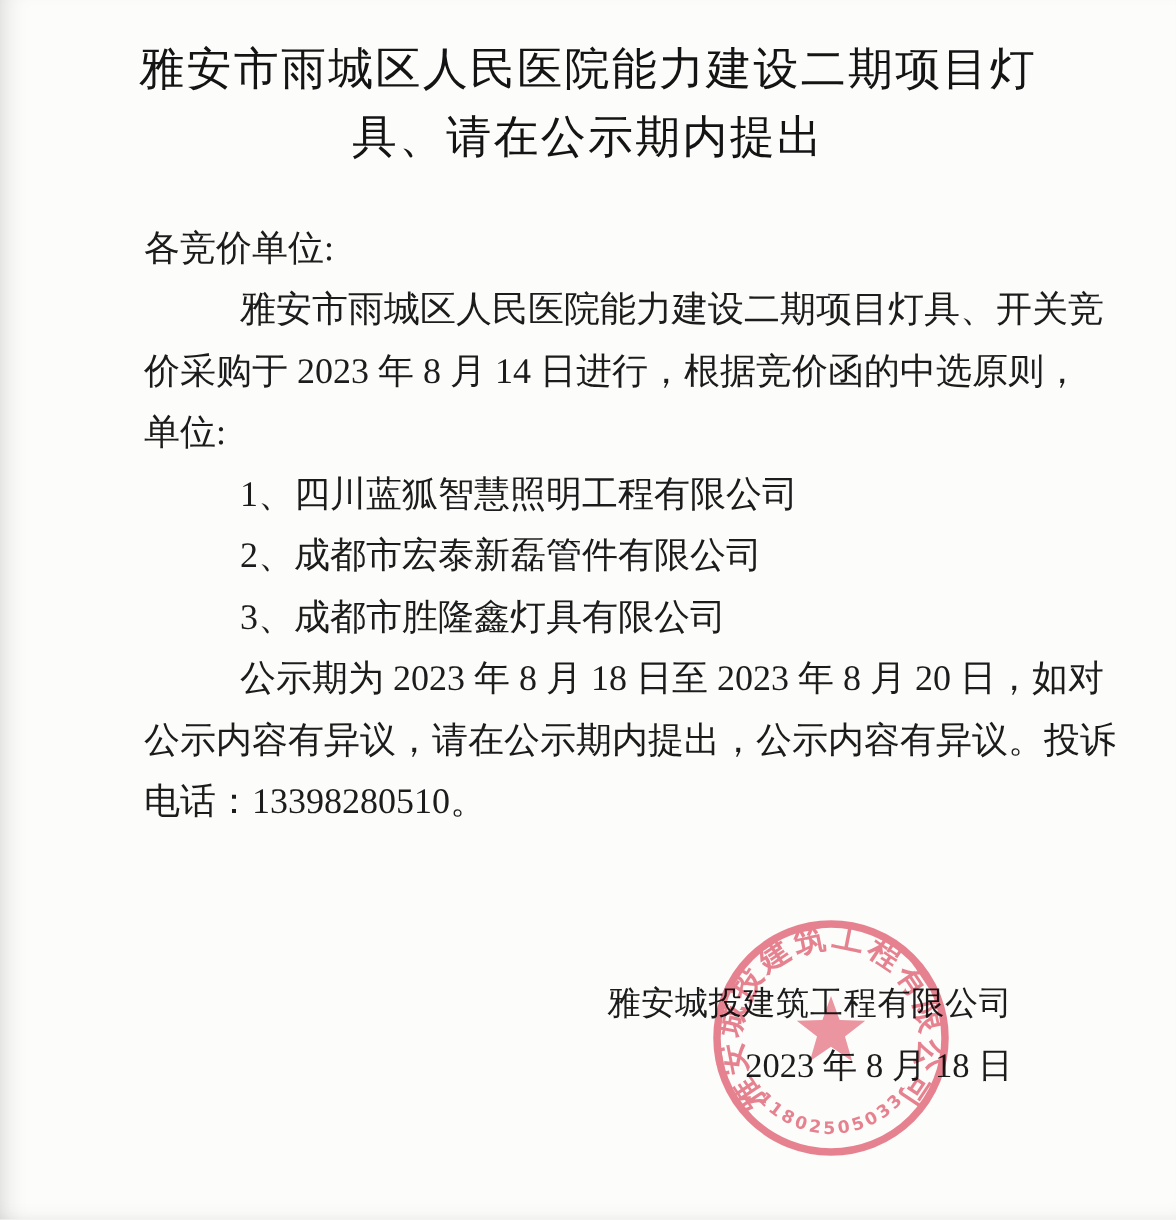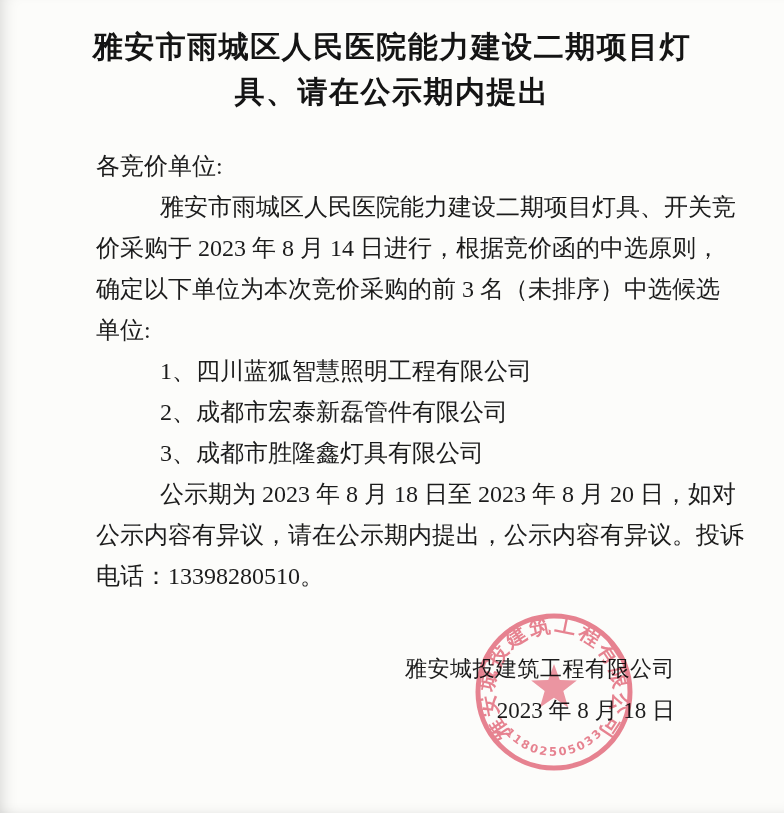--- a/index.html
+++ b/index.html
@@ -15,21 +15,21 @@
     background:#fcfcfa;
     color:#1b1b1b;
     box-shadow:inset 14px 0 18px -14px rgba(0,0,0,0.18), inset 0 -10px 14px -12px rgba(0,0,0,0.10);
   }
   
   .title-block{
     position:absolute;
     top:24px;left:0;width:784px;
     text-align:center;
     font-family:"DejaVu Sans","Liberation Sans",sans-serif;
-    font-weight:700;
+    font-weight:400;
     font-size:30px;
     line-height:45px;
     letter-spacing:1.5px;
     color:#141414;
   }
   
   .body-block{
     position:absolute;
     top:146px;left:96px;width:604px;
     font-size:24px;
@@ -83,21 +83,20 @@
 
   <div class="title-block">
     <div>雅安市雨城区人民医院能力建设二期项目灯</div>
     <div>具、请在公示期内提出</div>
   </div>
 
   <div class="body-block">
     <div class="line">各竞价单位:</div>
     <div class="line indent">雅安市雨城区人民医院能力建设二期项目灯具、开关竞</div>
     <div class="line">价采购于 2023 年 8 月 14 日进行，根据竞价函的中选原则，</div>
-    <div class="line">确定以下单位为本次竞价采购的前 3 名（未排序）中选候选</div>
     <div class="line">单位:</div>
     <div class="line indent">1、四川蓝狐智慧照明工程有限公司</div>
     <div class="line indent">2、成都市宏泰新磊管件有限公司</div>
     <div class="line indent">3、成都市胜隆鑫灯具有限公司</div>
     <div class="line indent">公示期为 2023 年 8 月 18 日至 2023 年 8 月 20 日，如对</div>
     <div class="line">公示内容有异议，请在公示期内提出，公示内容有异议。投诉</div>
     <div class="line">电话：13398280510。</div>
   </div>
 
   <div class="sig-company">雅安城投建筑工程有限公司</div>

